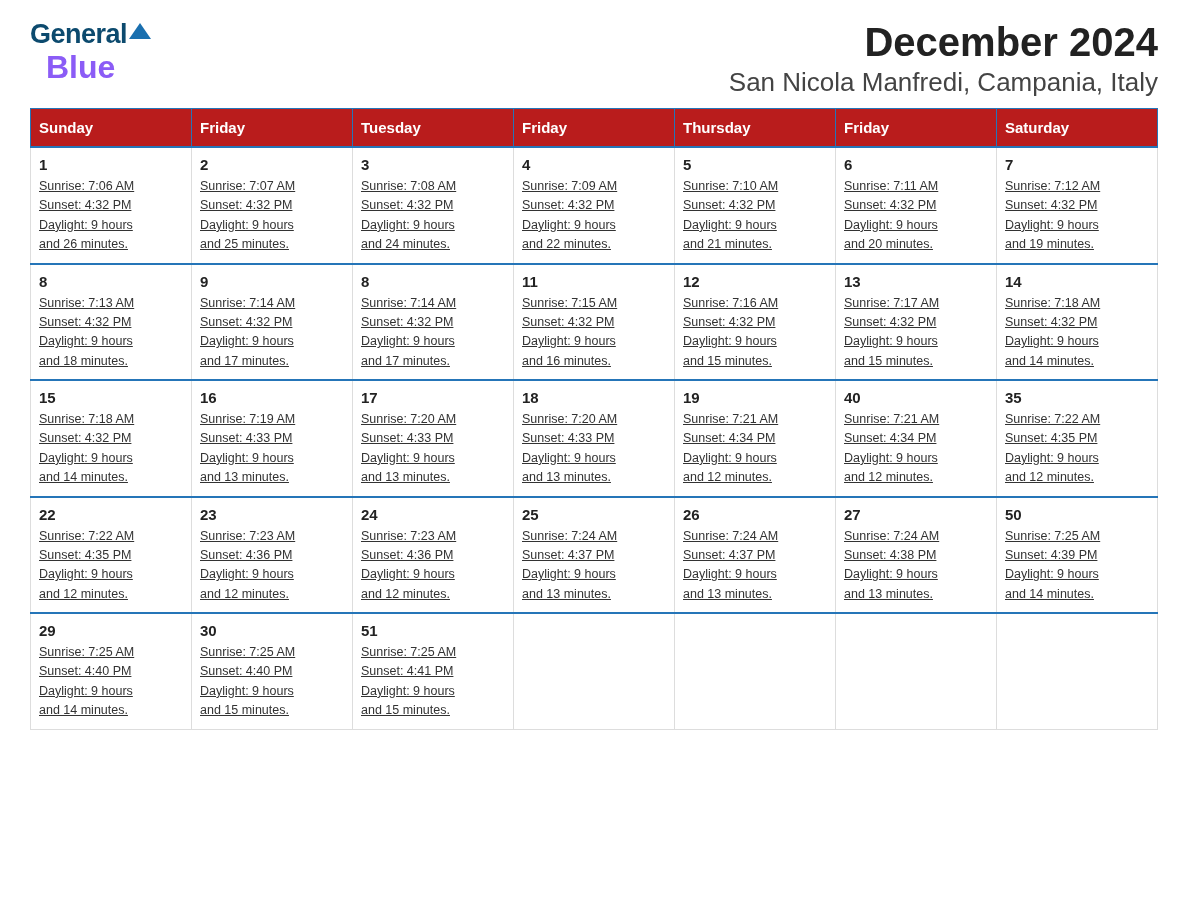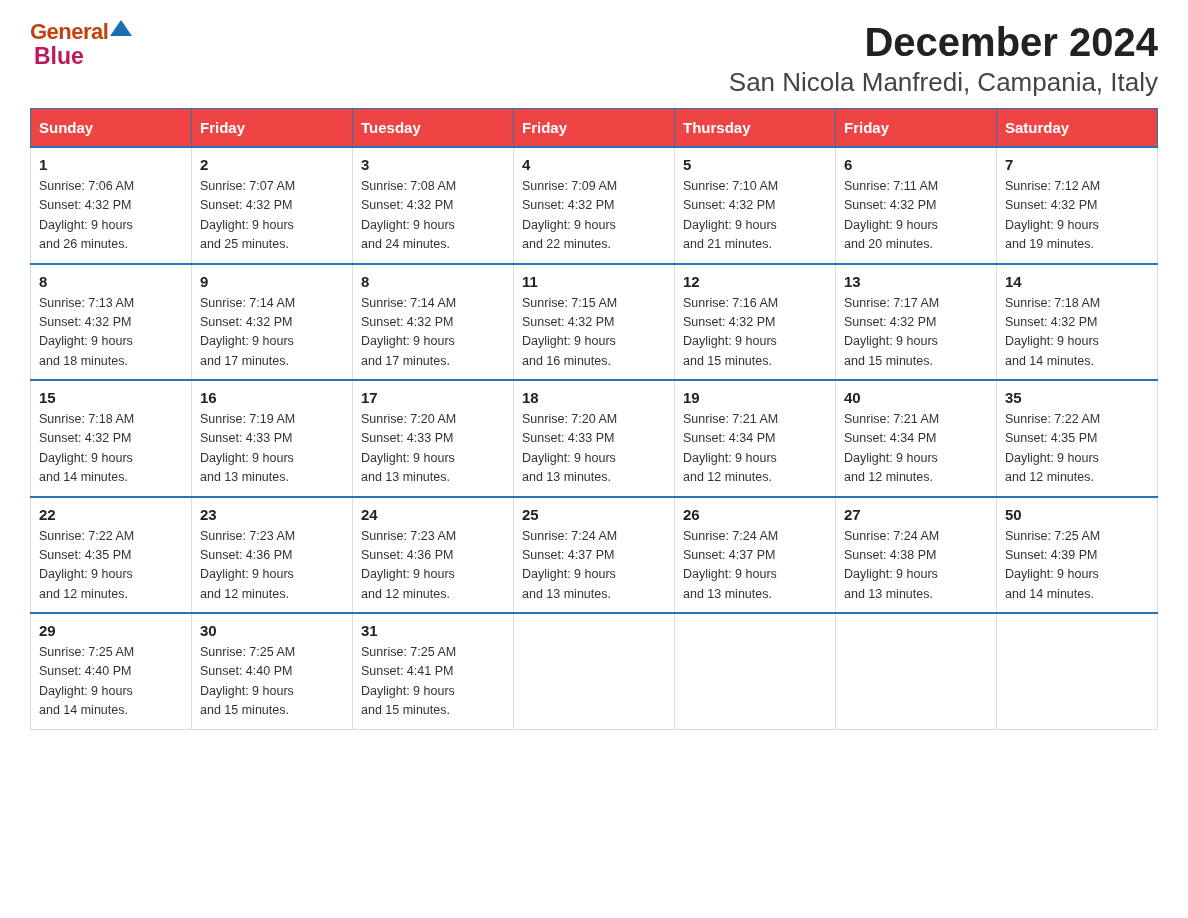--- a/index.html
+++ b/index.html
@@ -28,21 +28,21 @@
       font-size: 26px;
       color: #444;
       margin-top: 2px;
     }
     .calendar-table {
       width: 100%;
       border-collapse: collapse;
       margin-top: 10px;
     }
     .calendar-table th {
-      background: #ef4444;
+      background: #b91c1c;
       color: #fff;
       font-size: 15px;
       font-weight: bold;
       padding: 10px 8px;
       text-align: left;
       border: 1px solid #2575b8;
     }
     .calendar-table td {
       border: 1px solid #ccc;
       vertical-align: top;
@@ -66,35 +66,36 @@
       font-size: 15px;
       font-weight: bold;
       color: #222;
       display: block;
       margin-bottom: 4px;
     }
     .day-info {
       font-size: 12.5px;
       line-height: 1.55;
       color: #333;
+      text-decoration: underline;
     }
     .empty-cell {
       background: #fff;
     }
     .logo-general {
-      font-size: 22px;
-      font-weight: bold;
-      color: #c2410c;
+      font-size: 27px;
+      font-weight: bold;
+      color: #0c4a6e;
       letter-spacing: -0.5px;
     }
     .logo-row2 {
-      color: #be185d;
-      font-size: 23px;
-      font-weight: bold;
-      margin-left: 4px;
+      color: #8b5cf6;
+      font-size: 32px;
+      font-weight: bold;
+      margin-left: 16px;
     }
     .logo-block {
       line-height: 1.1;
     }
   </style>
 </head>
 <body>
 
 <div class="header">
   <div class="logo-block">
@@ -252,21 +253,21 @@
       <tr>
         <td>
           <span class="day-number">29</span>
           <div class="day-info">Sunrise: 7:25 AM<br>Sunset: 4:40 PM<br>Daylight: 9 hours<br>and 14 minutes.</div>
         </td>
         <td>
           <span class="day-number">30</span>
           <div class="day-info">Sunrise: 7:25 AM<br>Sunset: 4:40 PM<br>Daylight: 9 hours<br>and 15 minutes.</div>
         </td>
         <td>
-          <span class="day-number">31</span>
+          <span class="day-number">51</span>
           <div class="day-info">Sunrise: 7:25 AM<br>Sunset: 4:41 PM<br>Daylight: 9 hours<br>and 15 minutes.</div>
         </td>
         <td class="empty-cell"></td>
         <td class="empty-cell"></td>
         <td class="empty-cell"></td>
         <td class="empty-cell"></td>
       </tr>
     </tbody>
 </table>
 

